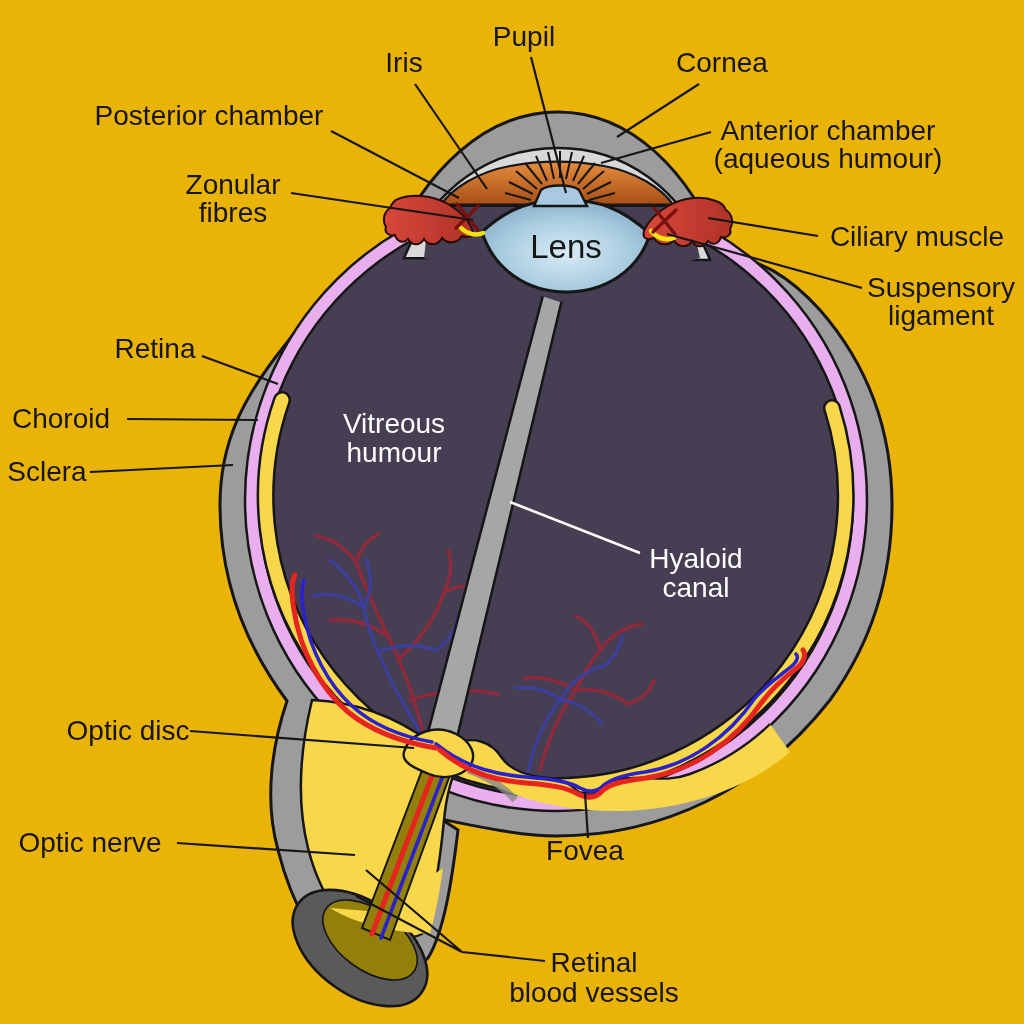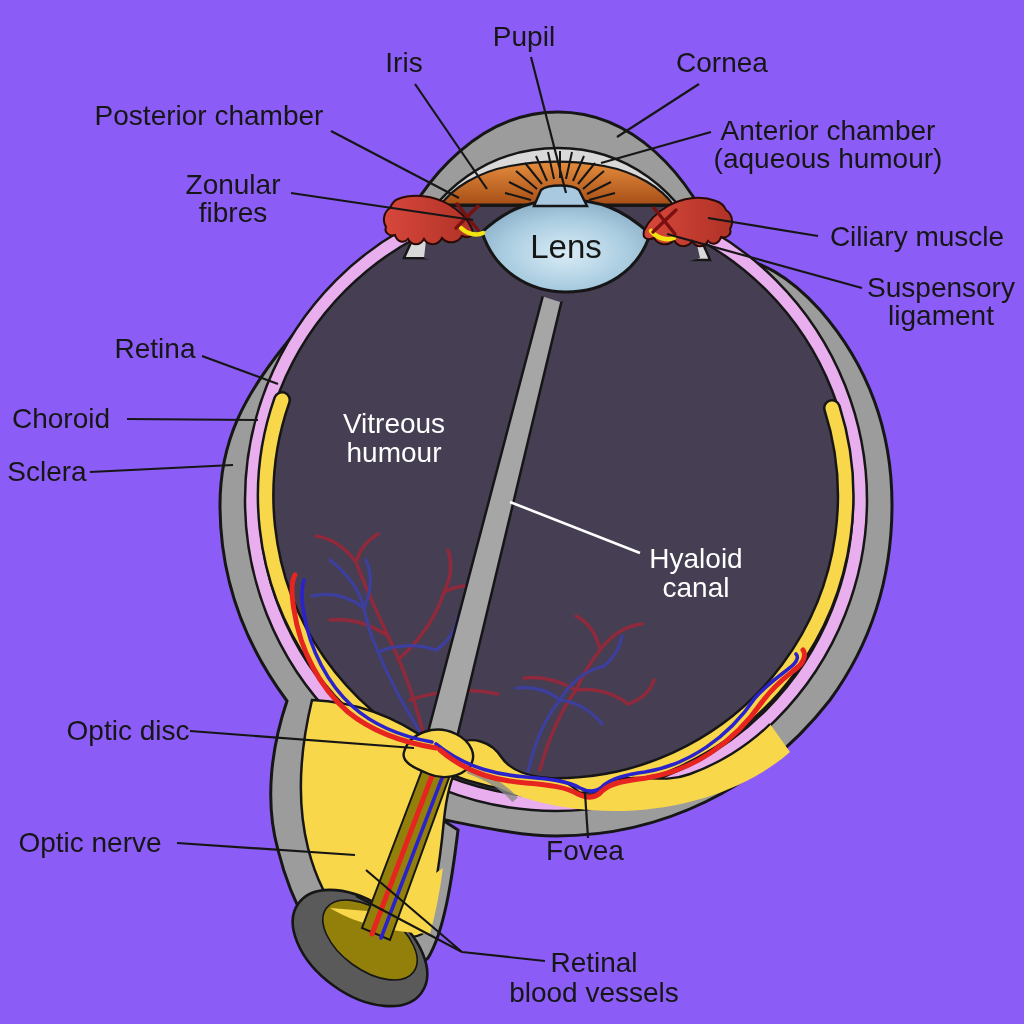--- a/index.html
+++ b/index.html
@@ -1,16 +1,16 @@
 <!DOCTYPE html>
 <html style="--sclera: #9c9c9c; --sclera-cut: #5a5a5a; --cornea-fill: #d9d9d9; --choroid: #e9aeee; --retina-yellow: #f8d74b; --vitreous: #463e52; --canal-gray: #a6a6a6; --olive: #93800a; --lens-light: #d9ecf6; --lens-mid: #a9cce0; --lens-edge: #7fa3bd; --lens-bump: #a9c9e0; --iris-light: #e78f3e; --iris-dark: #9c4410; --ciliary-red: #d8473c; --x-red: #7a1010; --zonule-yellow: #f2e411; --vessel-red: #e62420; --vessel-blue: #2a22cc; --tree-red: #8e2a3c; --tree-blue: #3c3f9e; --ink: #161616; --background: #ffffff;"><head>
 <meta charset="utf-8">
 <style>
   html,body { margin:0; padding:0; background:#ffffff; }
-  .canvas { width:1024px; height:1024px; position:relative; background:#8b5cf6; overflow:hidden; }
+  .canvas { width:1024px; height:1024px; position:relative; background:#eab308; overflow:hidden; }
   svg { display:block; }
   .lbl  { font-family:"Liberation Sans", sans-serif; font-size:28px; fill:#161616; }
   .lblw { font-family:"Liberation Sans", sans-serif; font-size:28px; fill:#ffffff; }
   .lens-lbl { font-family:"Liberation Sans", sans-serif; font-size:33px; fill:#161616; }
   .leader  { stroke:#161616; stroke-width:2.2; fill:none; }
   .leaderw { stroke:#ffffff; stroke-width:2.6; fill:none; }
   .outline { stroke:#161616; fill:none; }
 </style>
 </head>
 <body>

